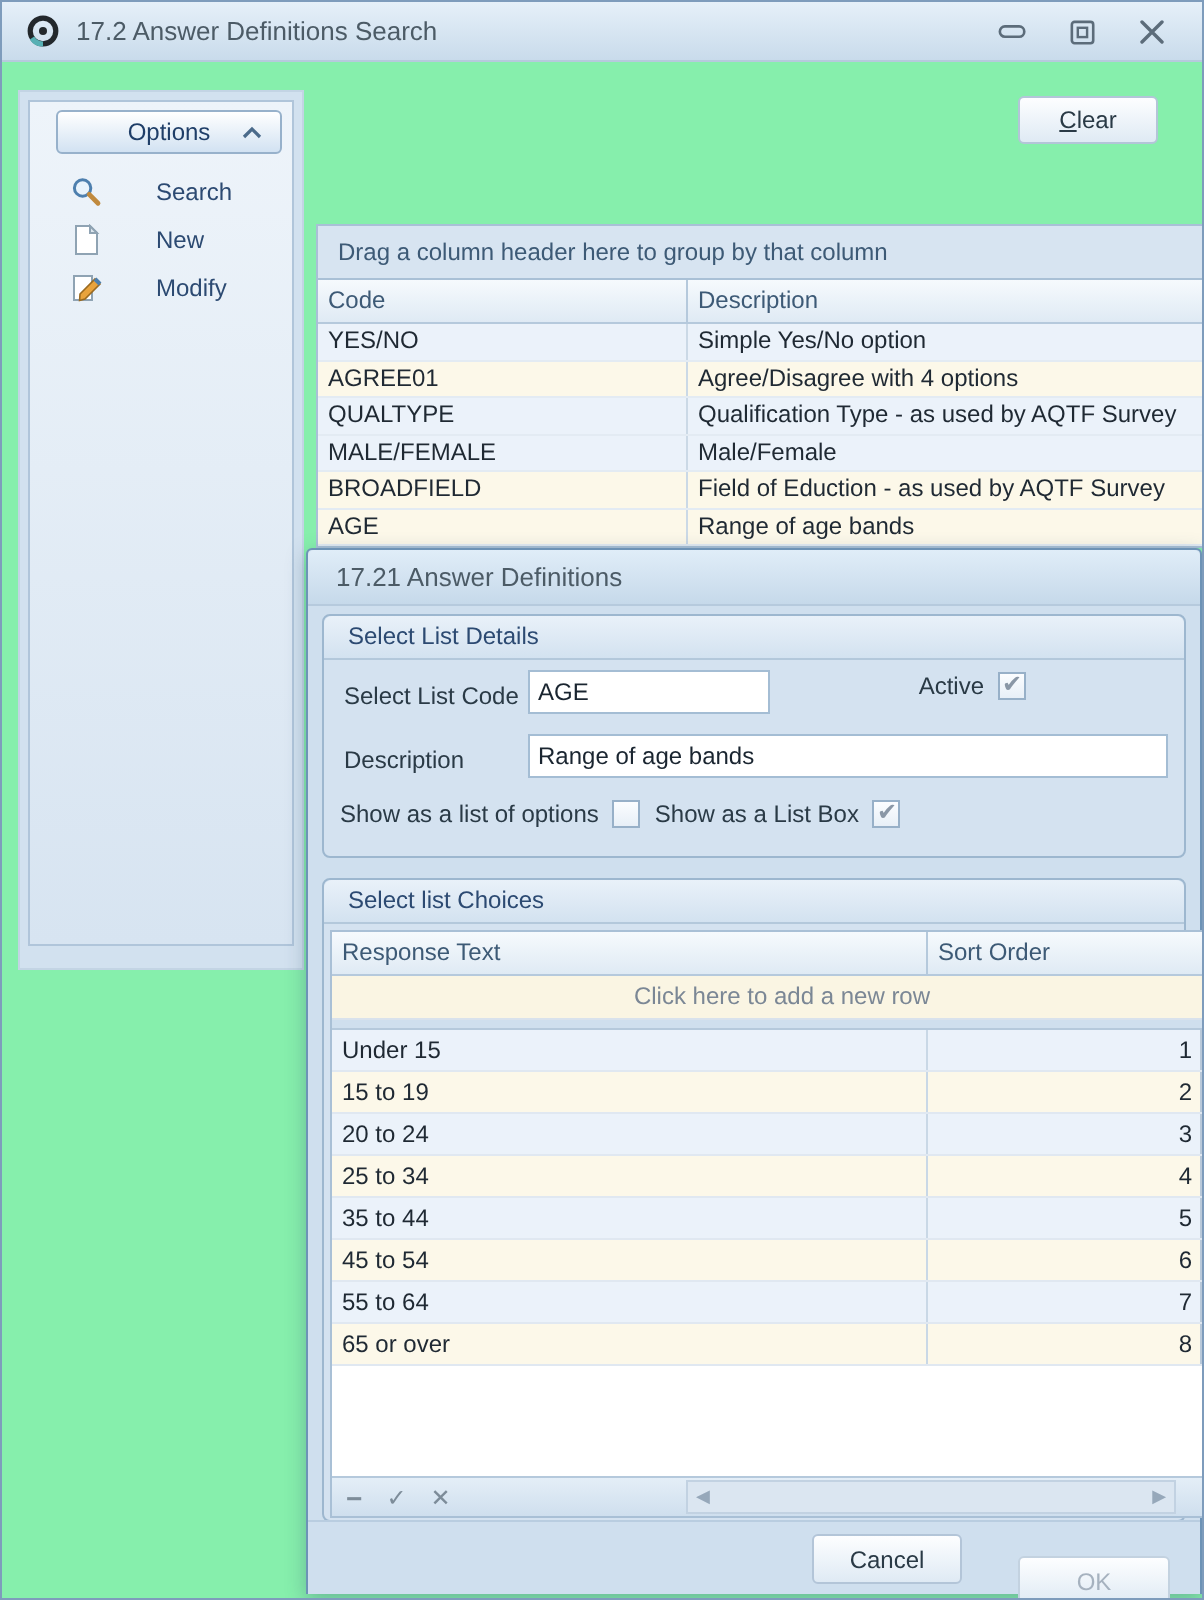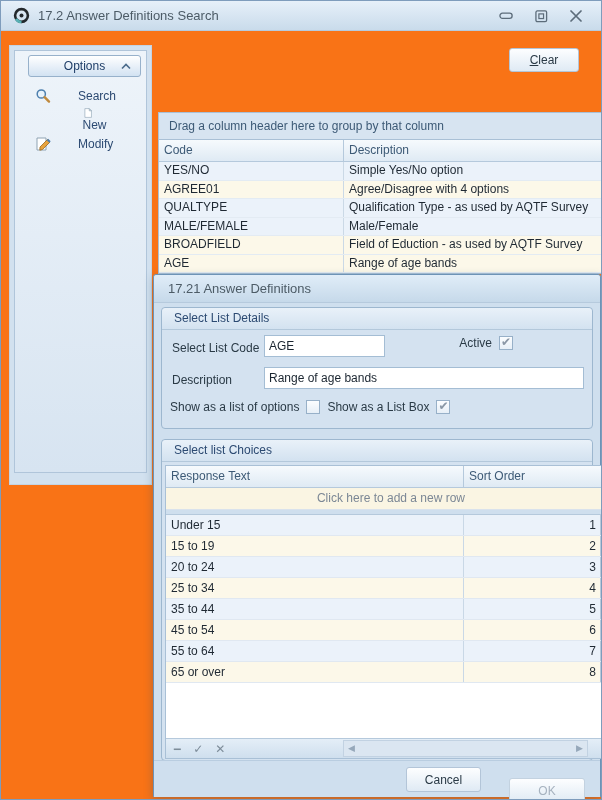--- a/index.html
+++ b/index.html
@@ -1,19 +1,19 @@
 <!DOCTYPE html>
 <html><head>
 <meta charset="utf-8">
 <style>
   * { margin:0; padding:0; box-sizing:border-box; }
   html,body { background:#eef2f6; }
   body { font-family:"Liberation Sans","DejaVu Sans",sans-serif; font-size:12px; color:#1f2933; }
 
-  .window{ position:relative; width:602px; height:800px; background:#f97316;
+  .window{ position:relative; width:602px; height:800px; background:#86efac;
            border:1px solid #7e9cbc; overflow:hidden; }
 
   
   .titlebar{ position:absolute; left:0; top:0; width:100%; height:30px;
              background:linear-gradient(#e6f0f9,#c9dbeb); border-bottom:1px solid #b6cadd;
              display:flex; align-items:center; }
   .app-icon{ width:17px; height:17px; margin-left:12px; }
   .title-text{ margin-left:8px; font-size:13px; color:#4c5b66; }
   .winbtns{ position:absolute; right:16px; top:0; height:30px; display:flex; align-items:center; gap:17px; }
   .winbtn{ width:18px; height:16px; display:flex; align-items:center; justify-content:center; cursor:default; }
@@ -156,21 +156,21 @@
             <polyline points="1,5.5 5,1.5 9,5.5" fill="none" stroke="#4a6a8a" stroke-width="1.6"></polyline>
           </svg>
       </div>
       <div class="nav-item" style="top:33px;">
         <svg class="ico" viewBox="0 0 16 16">
           <circle cx="6.3" cy="6" r="4.1" fill="#e8f3fc" stroke="#4d7fae" stroke-width="1.5"></circle>
           <line x1="9.6" y1="9.2" x2="14" y2="13.6" stroke="#c08a3e" stroke-width="2.4" stroke-linecap="round"></line>
         </svg>
         <span class="txt">Search</span>
       </div>
-      <div class="nav-item" style="top:57px;flex-direction:column;">
+      <div class="nav-item" style="top:57px;">
         <svg class="ico" viewBox="0 0 16 16">
           <path d="M3 1 h7 l3.5 3.5 V15 H3 z" fill="#ffffff" stroke="#8fa3b3" stroke-width="1"></path>
           <path d="M10 1 l3.5 3.5 H10 z" fill="#dce6ee" stroke="#8fa3b3" stroke-width="1"></path>
         </svg>
         <span class="txt">New</span>
       </div>
       <div class="nav-item" style="top:81px;">
         <svg class="ico" viewBox="0 0 16 16">
           <path d="M2 2 h9 v12 H2 z" fill="#ffffff" stroke="#8fa3b3" stroke-width="1"></path>
           <path d="M5 11 L12.5 3.5 L15 6 L7.5 13.5 L4.8 14.2 z" fill="#e8a33d" stroke="#9a6a20" stroke-width="0.8"></path>

